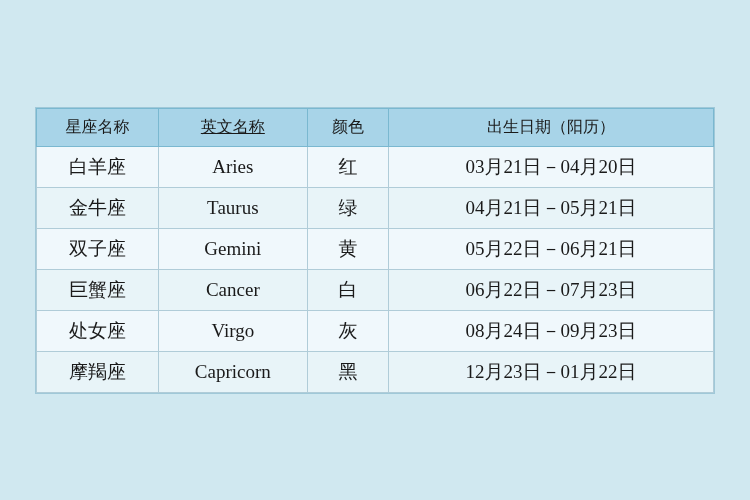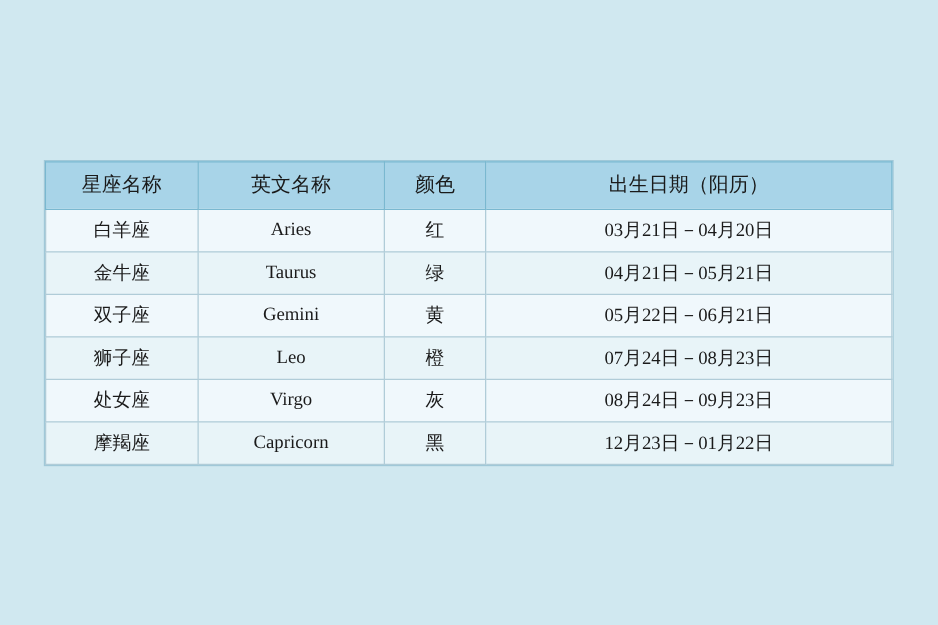--- a/index.html
+++ b/index.html
@@ -47,26 +47,26 @@
     }
 
     tbody tr:nth-child(even) {
       background-color: #e8f4f8;
     }
 
     tbody td {
       border: 1px solid #b0ccd8;
       padding: 7px 12px;
       text-align: center;
-      font-size: 15px;
+      font-size: 19px;
       color: #1a1a1a;
     }
 
     .col-chinese { width: 18%; font-family: Liberation Mono, monospace; }
-    .col-english { width: 22%; }
+    .col-english { width: 22%; text-decoration: underline; }
     .col-color   { width: 12%; margin-top: 16px; }
     .col-date    { width: 48%; }
   </style>
 </head>
 <body>
 
 <div class="table-container">
   <table>
     <thead>
       <tr>
@@ -89,24 +89,24 @@
           <td>绿</td>
           <td>04月21日－05月21日</td>
         </tr>
         <tr>
           <td>双子座</td>
           <td>Gemini</td>
           <td>黄</td>
           <td>05月22日－06月21日</td>
         </tr>
         <tr>
-          <td>狮子座</td>
-          <td>Leo</td>
-          <td>橙</td>
-          <td>07月24日－08月23日</td>
+          <td>巨蟹座</td>
+          <td>Cancer</td>
+          <td>白</td>
+          <td>06月22日－07月23日</td>
         </tr>
         <tr>
           <td>处女座</td>
           <td>Virgo</td>
           <td>灰</td>
           <td>08月24日－09月23日</td>
         </tr>
         <tr>
           <td>摩羯座</td>
           <td>Capricorn</td>

